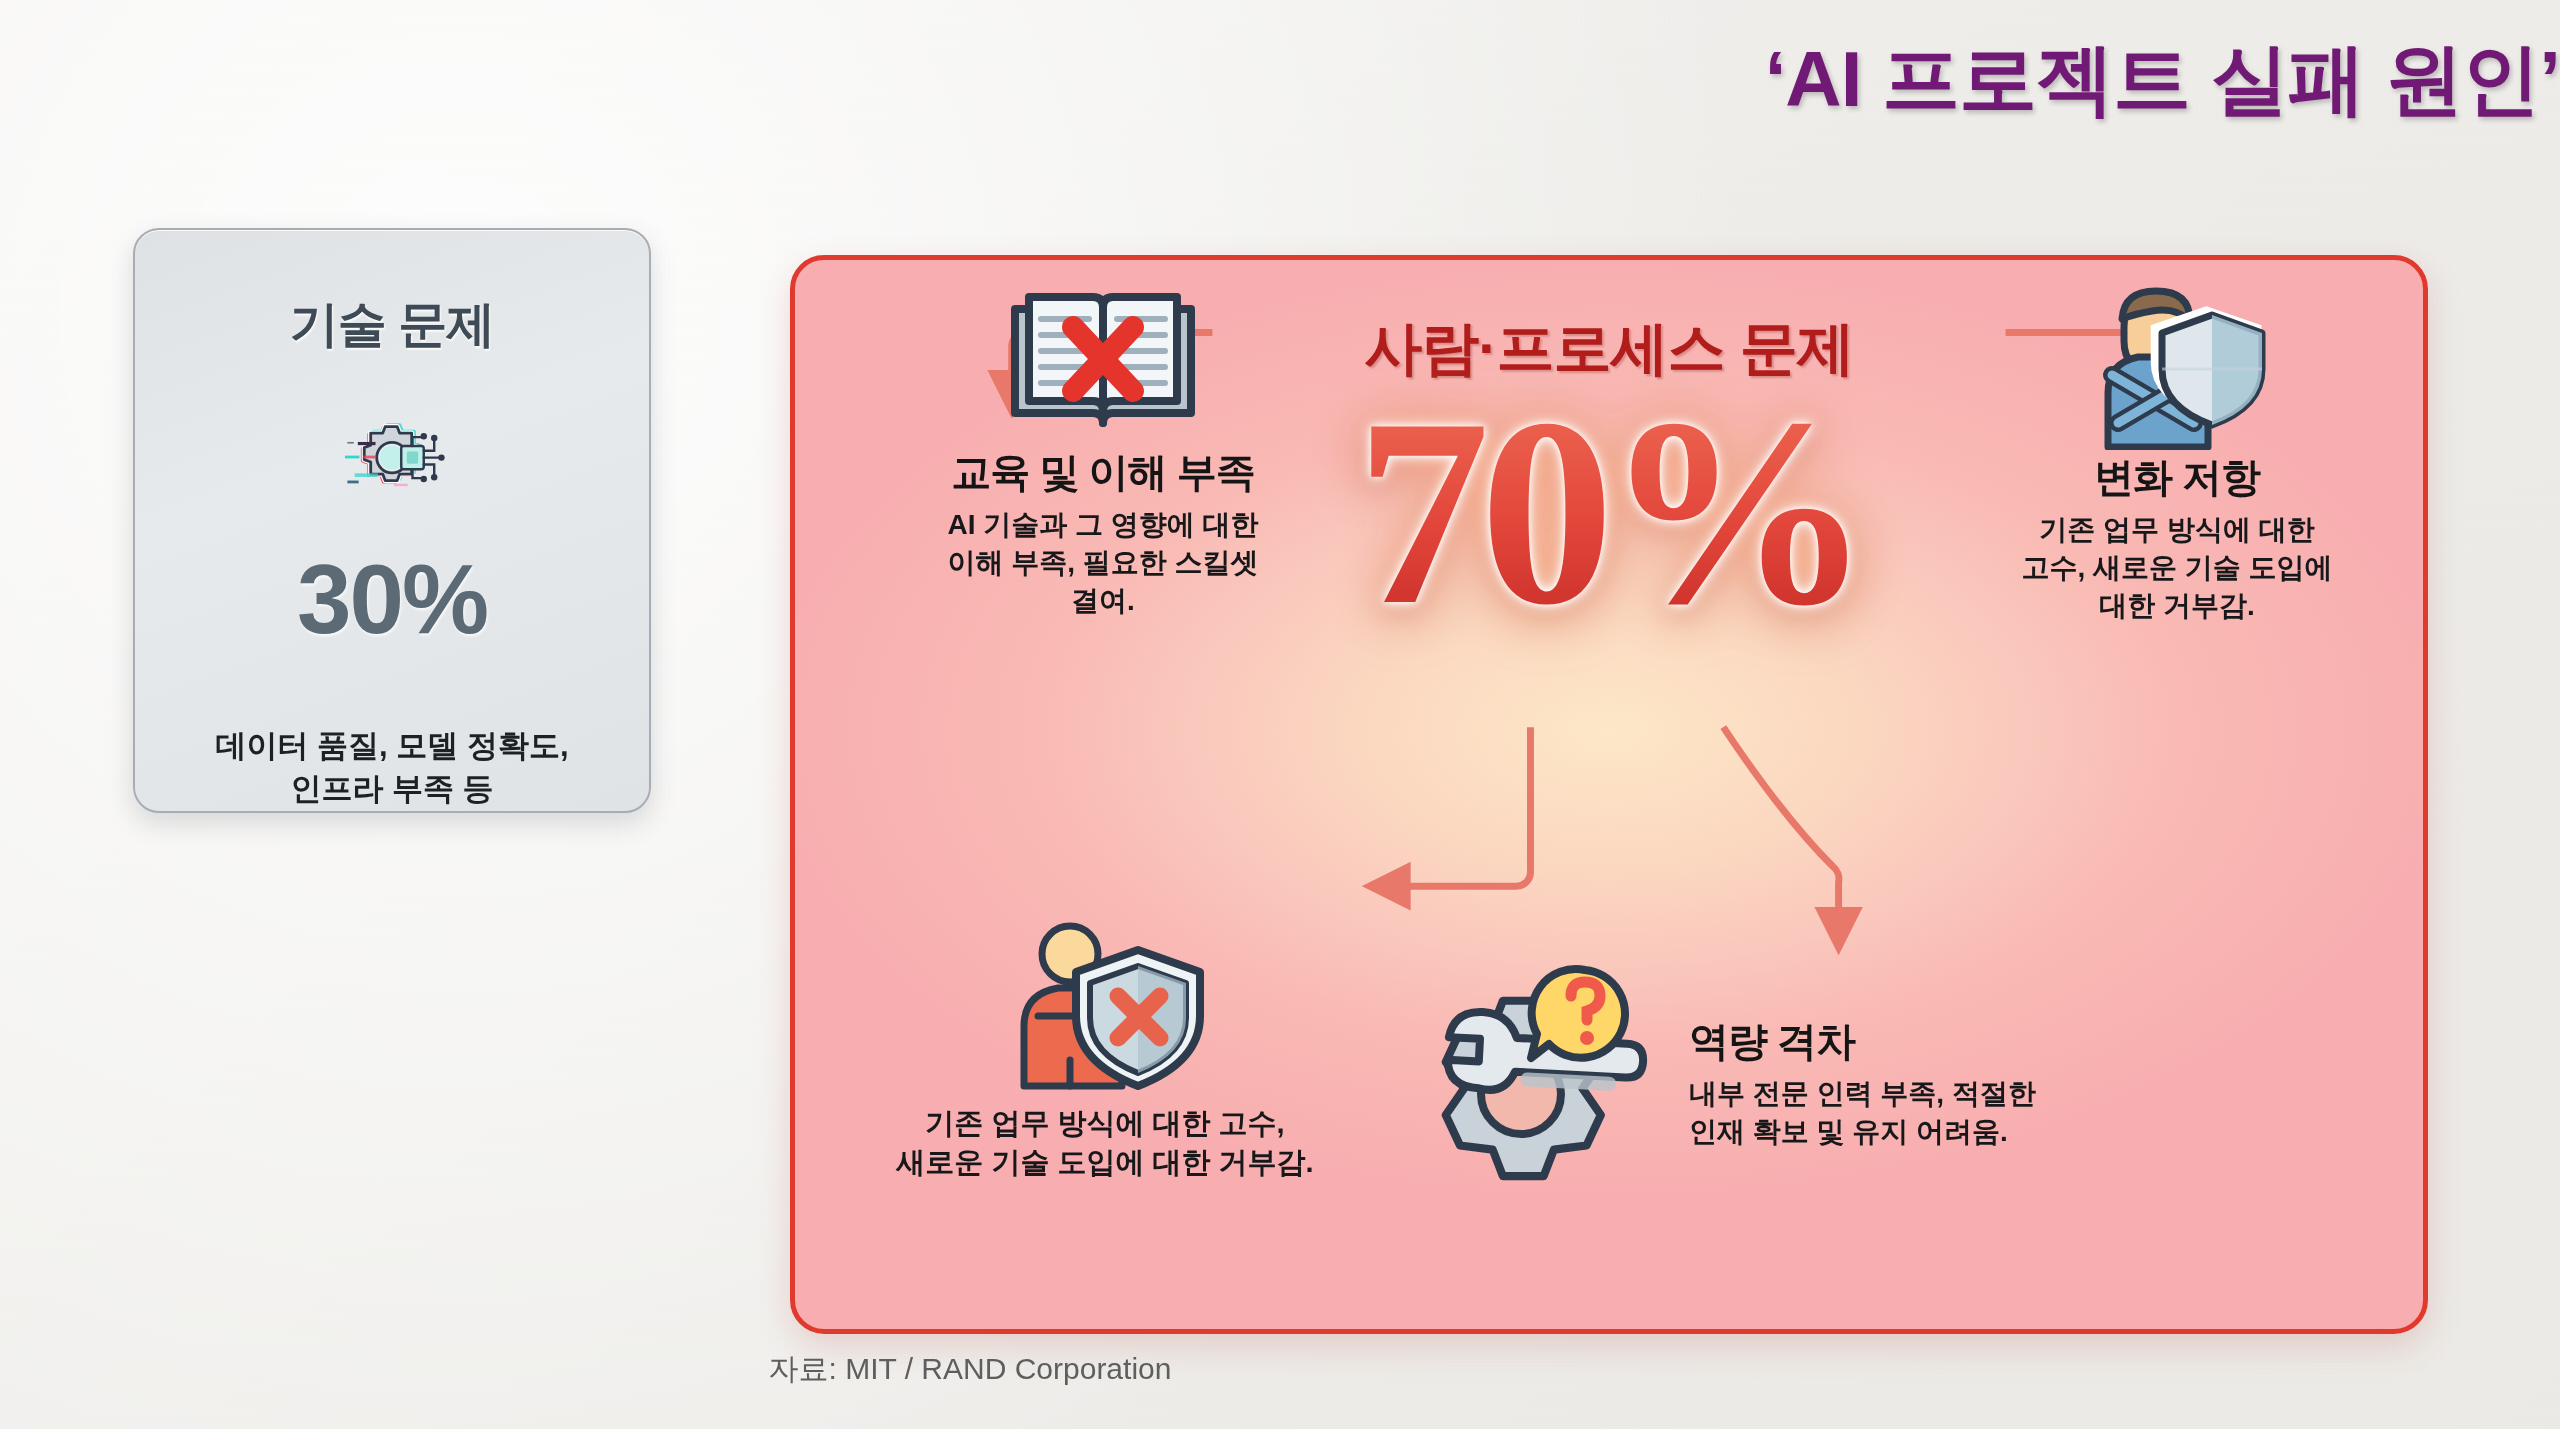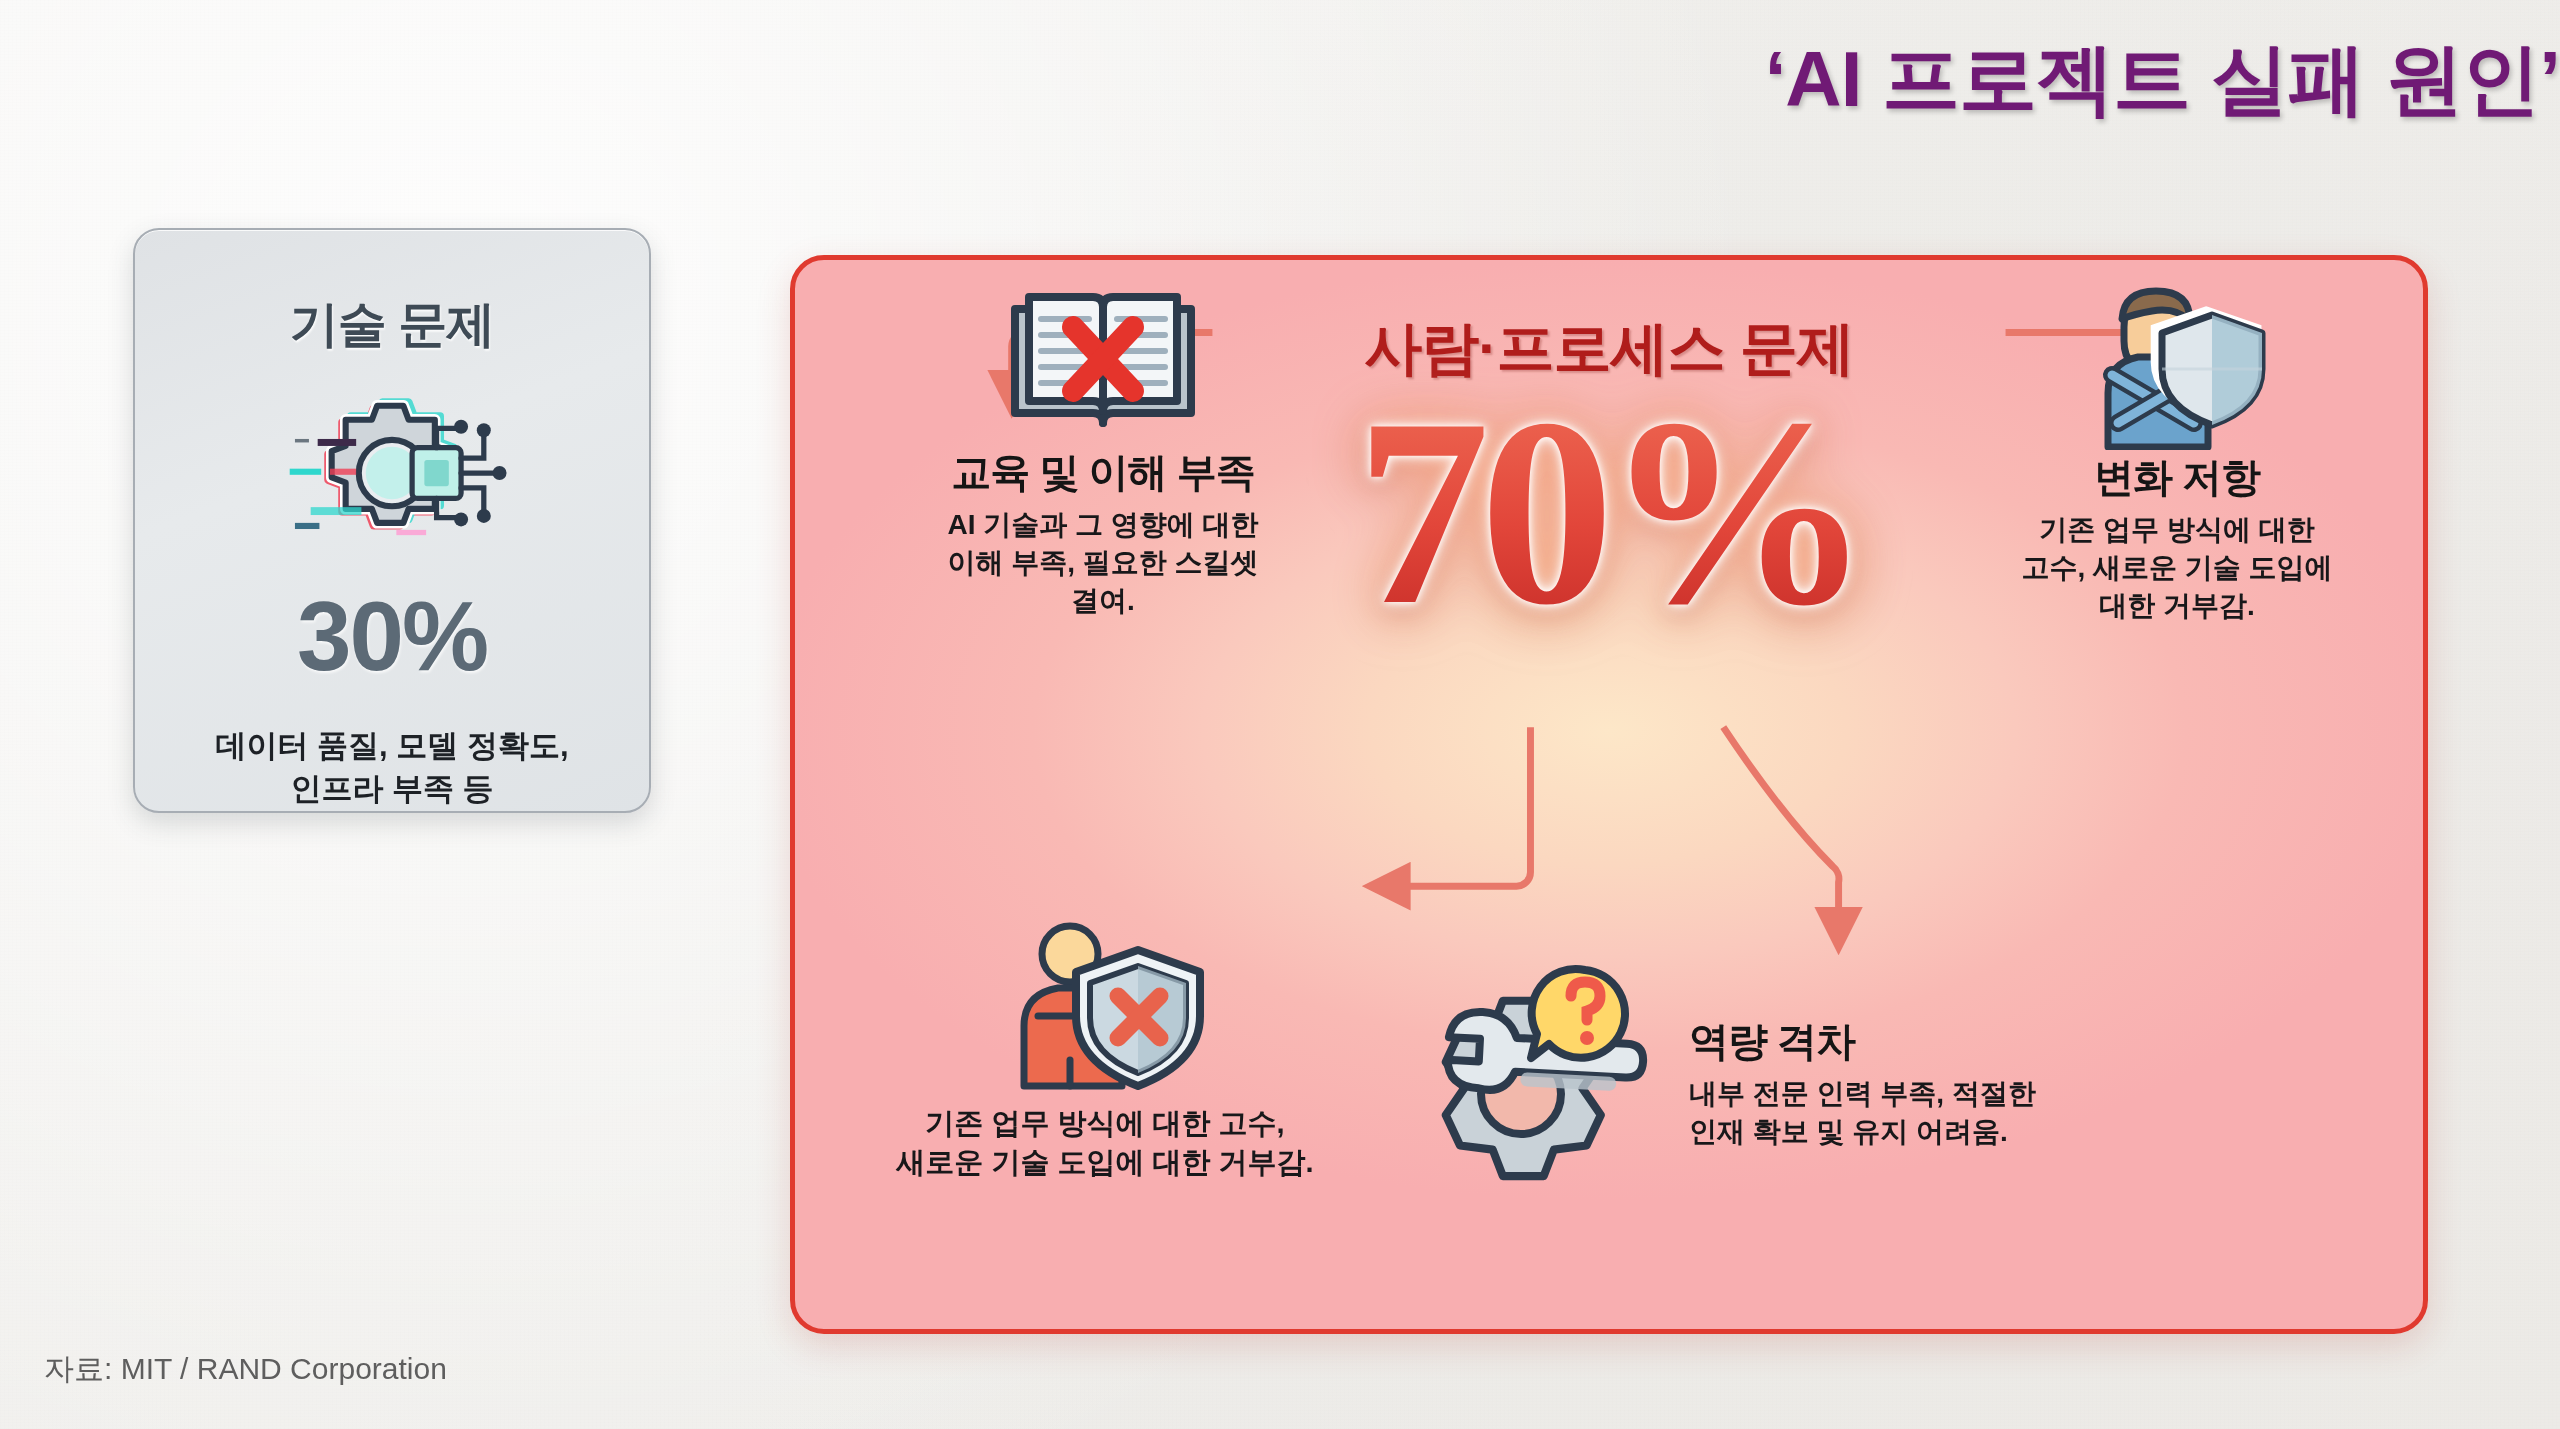--- a/index.html
+++ b/index.html
@@ -55,20 +55,21 @@
     width: 518px;
     height: 585px;
     border-radius: 26px;
     border: 2px solid #a7adb4;
     background: linear-gradient(160deg, #dfe2e5 0%, #e7eaec 40%, #dfe3e6 100%);
     box-shadow: 0 10px 26px rgba(60,70,80,0.18), inset 0 1px 0 rgba(255,255,255,.8);
     display: flex;
     flex-direction: column;
     align-items: center;
     padding-top: 62px;
+    gap: 37px;
   }
 
   .tech-title {
     font-size: 49px;
     font-weight: 700;
     color: #3e4a55;
     text-shadow: 1px 2px 2px rgba(255,255,255,.85);
     letter-spacing: -1px;
   }
 
@@ -185,24 +186,24 @@
 
   .node-skill .skill-row { display: flex; align-items: center; gap: 24px; }
   .node-skill .skill-text { padding-top: 30px; }
 
   
   .source-note {
     position: absolute;
     left: 0;
     top: 1349px;
     width: 1940px;
+    text-align: center;
     font-size: 30px;
     font-weight: 500;
     color: #5e5e5e;
-    margin-left: 44px;
   }
 </style>
 </head>
 <body>
 
 <div class="page-title">‘AI 프로젝트 실패 원인’</div>
 
 <div class="tech-card">
 
   <div class="tech-title">기술 문제</div>

